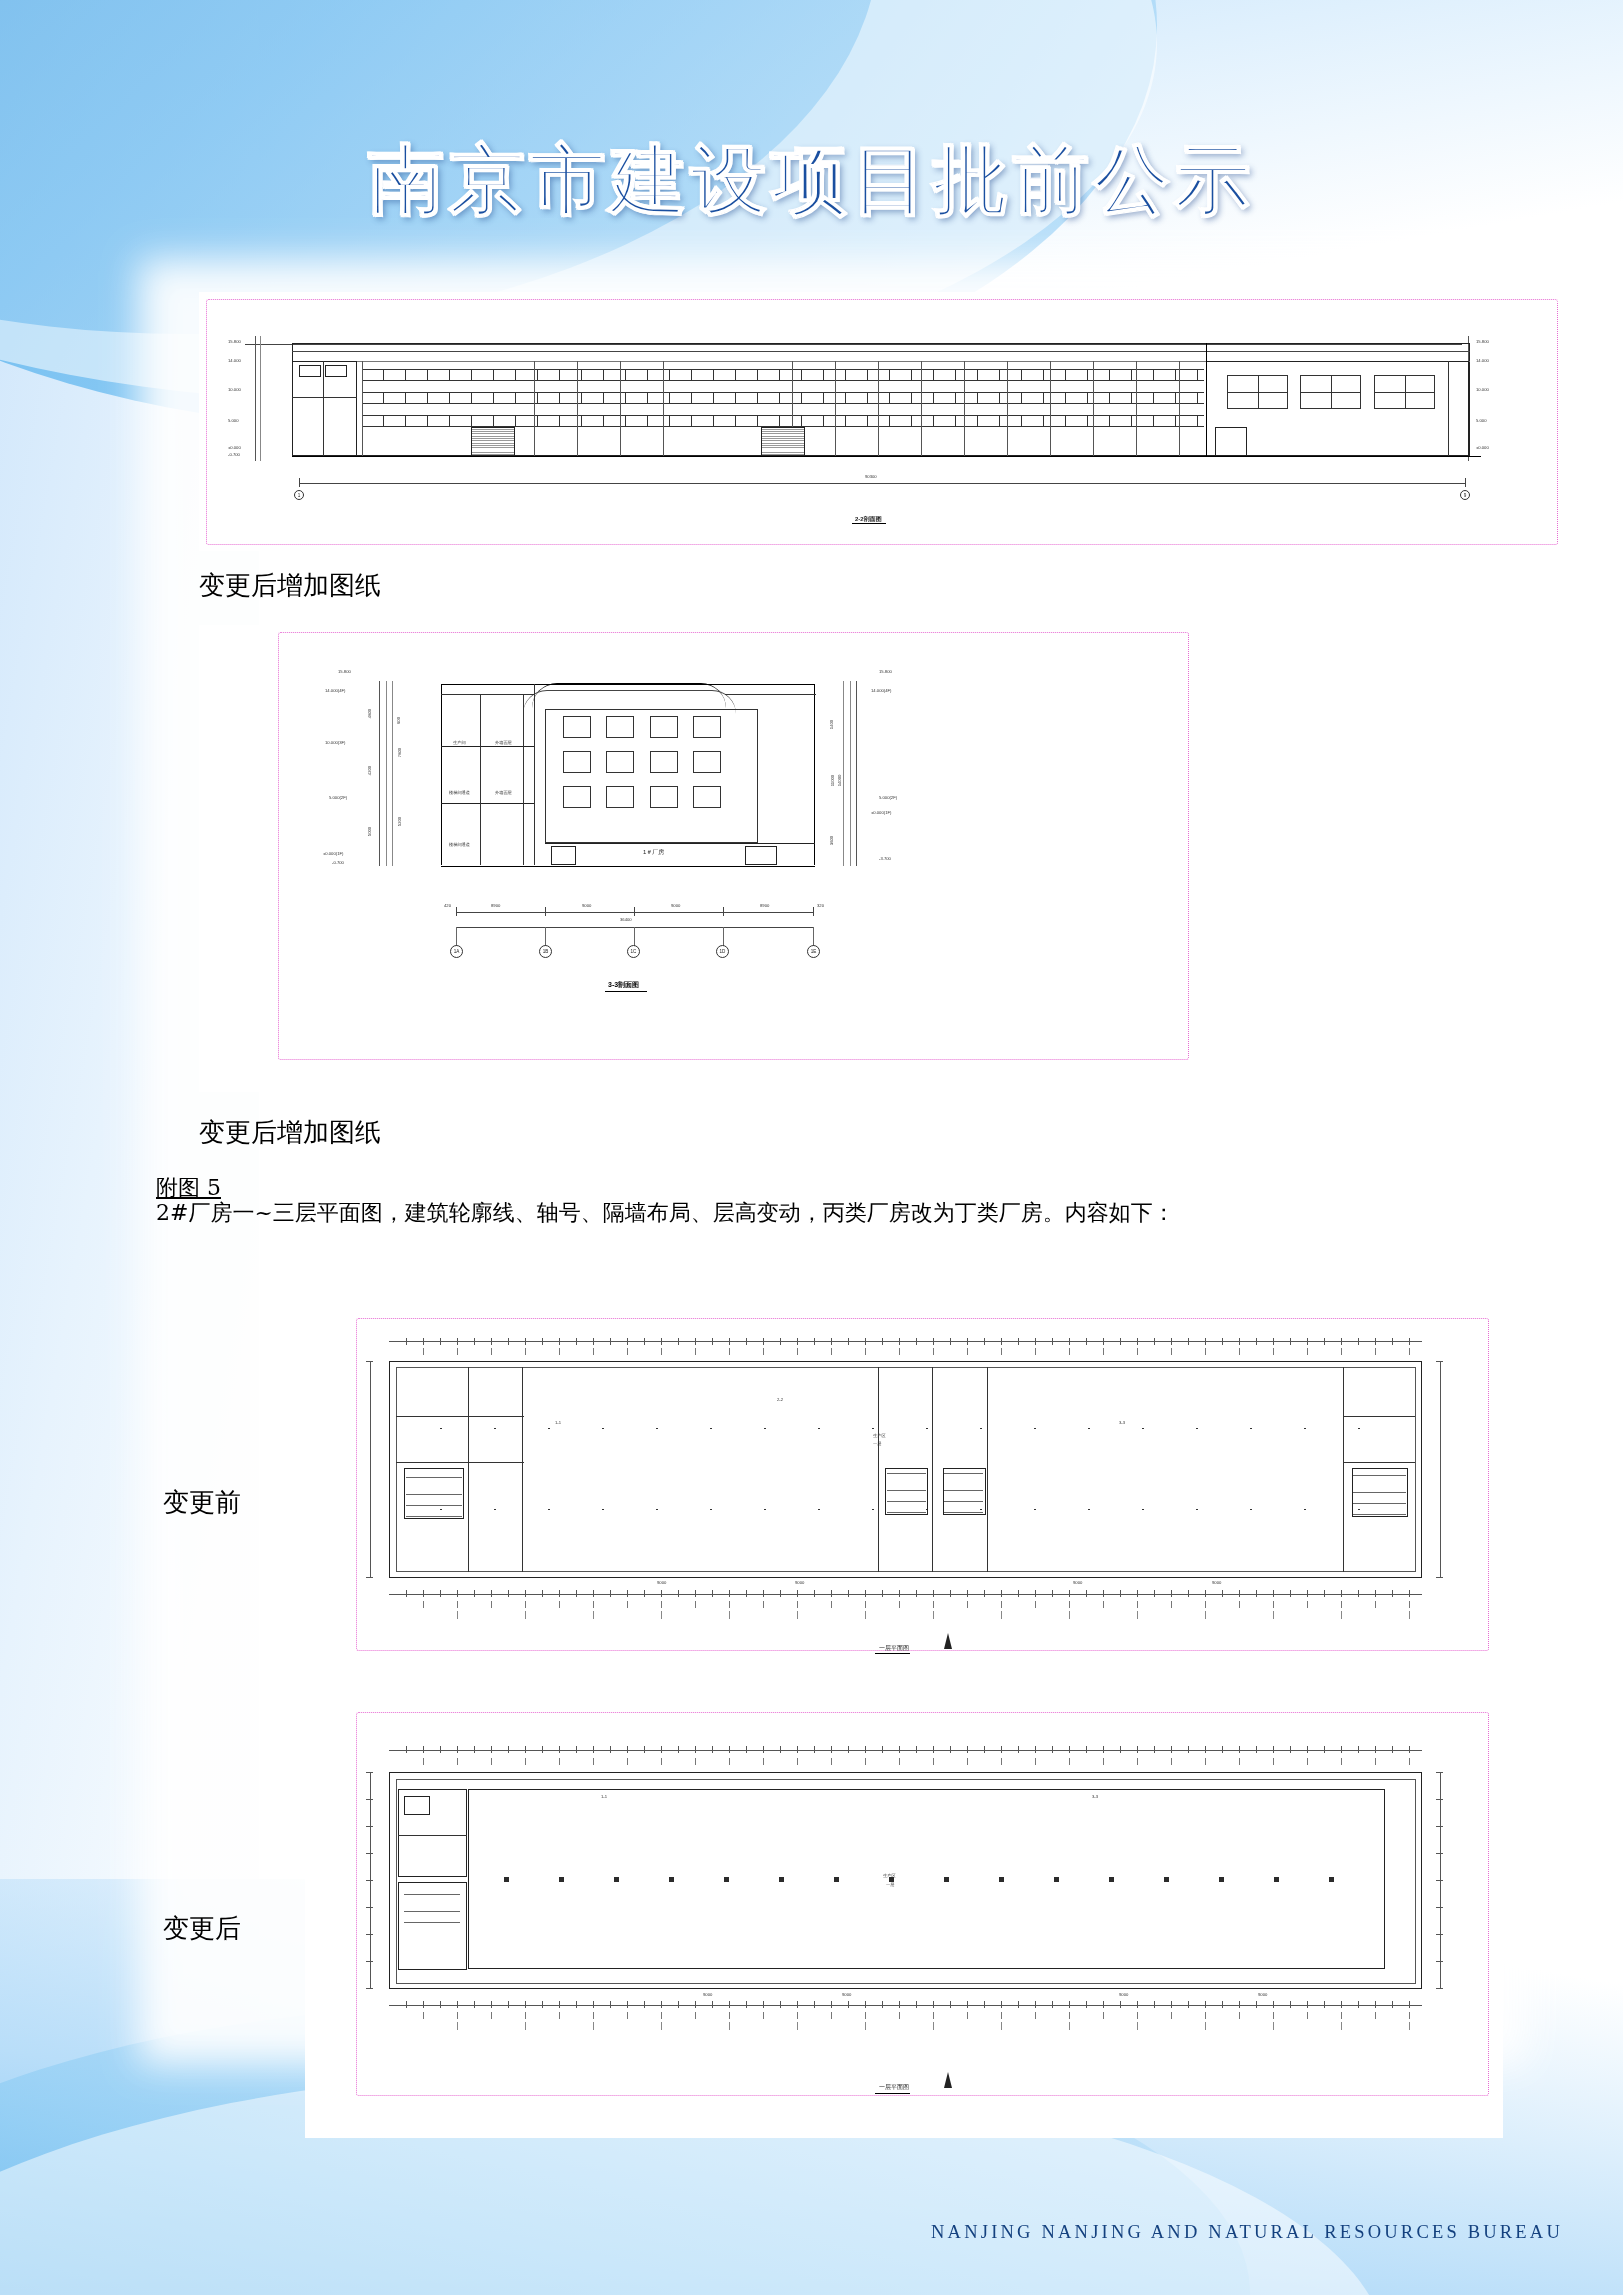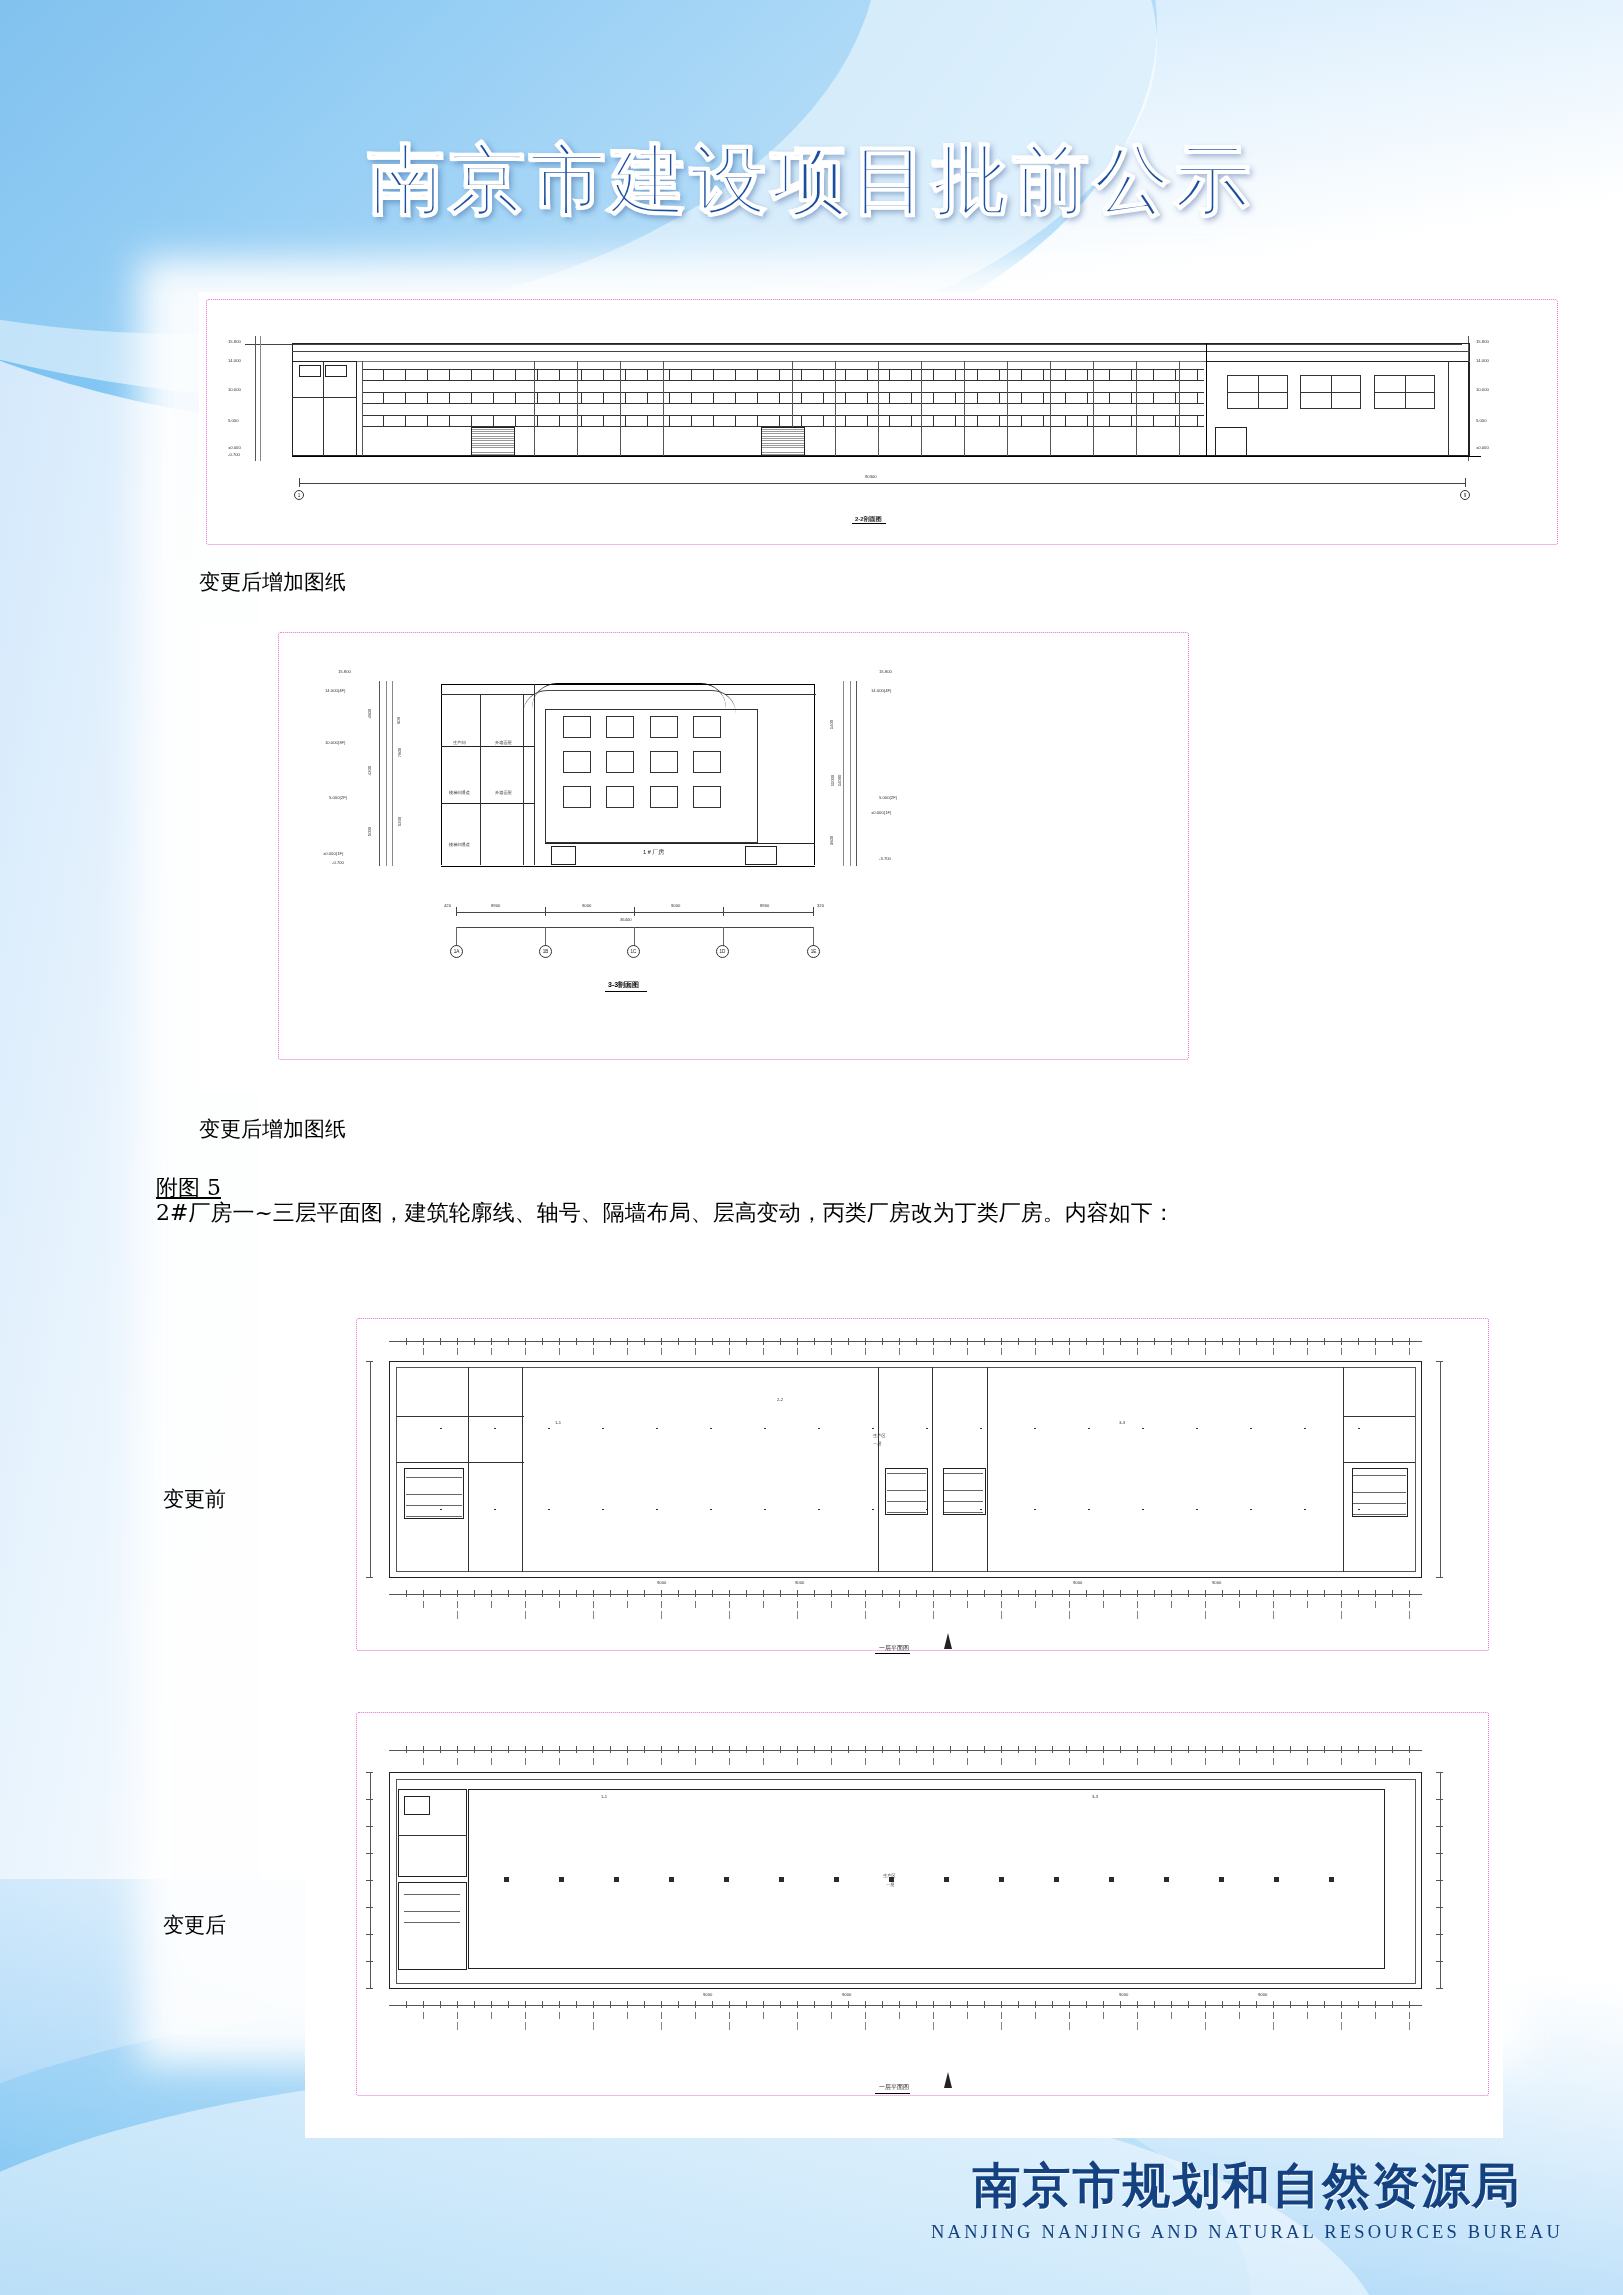--- a/index.html
+++ b/index.html
@@ -124,21 +124,21 @@
   }
   .dwg-frame {
     position: absolute;
     inset: 6.5px;
     border: 1.4px dotted #e76bd2;
     border-radius: 2.8px;
     box-sizing: border-box;
   }
   .caption-label {
     position: absolute;
-    font-size: 21px;
+    font-size: 26px;
     color: #000000;
     font-family: "DejaVu Serif", "Liberation Serif", serif;
     white-space: nowrap;
   }
   .body-text {
     position: absolute;
     font-size: 22px;
     line-height: 1.55;
     color: #000000;
     font-family: "DejaVu Serif", "Liberation Serif", serif;
@@ -552,18 +552,17 @@
         <div style="position:absolute; left:639px; top:369px; width:0; height:0;
                     border-left:4.2px solid transparent; border-right:4.2px solid transparent; border-bottom:16.7px solid #222;"></div>
       </div>
     </div>
 
     <div class="caption-label" style="left:163px; top:1911px;">变更后</div>
 
   </div>
 
   <div class="footer">
-    <div class="footer-cn">南京市规划和自然资源局</div>
     <div class="footer-en">NANJING  NANJING  AND  NATURAL  RESOURCES  BUREAU</div>
   </div>
 
 </div>
 
 
 </body></html>

